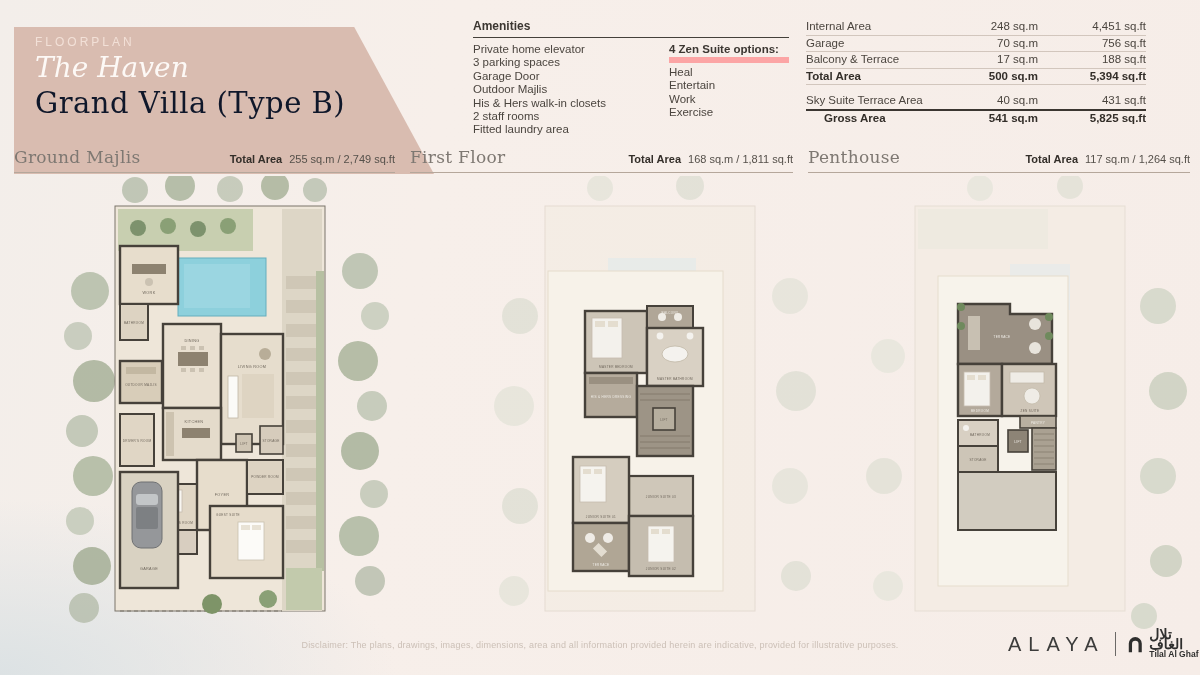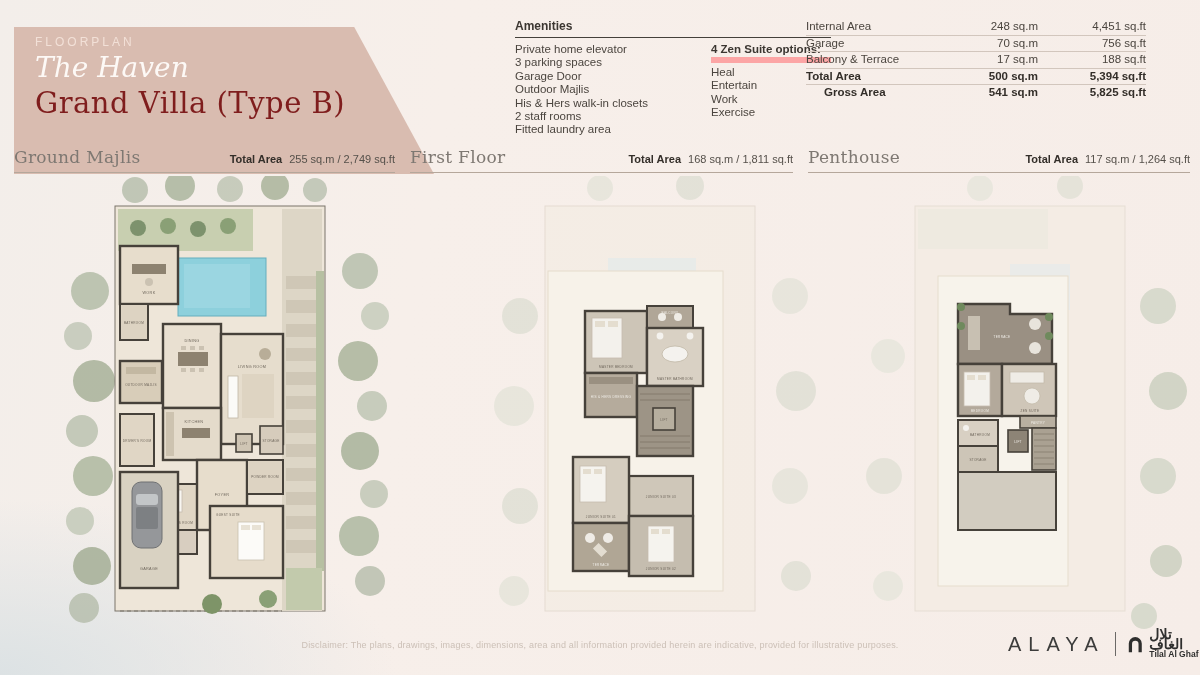--- a/index.html
+++ b/index.html
@@ -9,23 +9,23 @@
     background:
       radial-gradient(ellipse 720px 320px at 0% 100%, #dce2e4 0%, rgba(220,226,228,0) 55%),
       linear-gradient(100deg,#f3eeea 0%, #f7efea 35%, #f6ede8 100%);
   }
   
   .hdr-box{position:absolute;left:14px;top:27px;width:420px;height:147px;
     background:#d9bcb0;clip-path:polygon(0 0,81% 0,100% 100%,0 100%);
     padding:8px 0 0 21px;box-sizing:border-box;}
   .eyebrow{font-size:12px;letter-spacing:3px;color:#f2e0d7;}
   .t1{font-family:"DejaVu Serif",serif;font-style:italic;font-size:28px;line-height:38px;color:#fdf9f6;}
-  .t2{font-family:"DejaVu Serif",serif;font-size:29px;line-height:33px;color:#7f1d1d;letter-spacing:.5px;}
-  
-  .amenities{position:absolute;left:473px;top:19px;width:316px;font-size:11.5px;color:#4b453f;margin-left:42px;}
+  .t2{font-family:"DejaVu Serif",serif;font-size:29px;line-height:33px;color:#0f172a;letter-spacing:.5px;}
+  
+  .amenities{position:absolute;left:473px;top:19px;width:316px;font-size:11.5px;color:#4b453f;}
   .amen-head{font-weight:bold;font-size:12px;color:#3b3631;padding-bottom:4px;border-bottom:1px solid #44403a;margin-bottom:5px;}
   .amen-grid{display:flex;}
   .amen-left{width:196px;}
   .amen-right{flex:1;}
   .amen-item{line-height:13.4px;}
   .zen-head{font-weight:bold;color:#3b3631;border-bottom:6px solid #fca5a5;padding-bottom:2px;margin-bottom:3px;}
   
   .area-table{position:absolute;left:806px;top:19px;width:340px;font-size:11.5px;color:#4b453f;}
   .ar-row{display:grid;grid-template-columns:1fr 82px 108px;align-items:baseline;
     padding:1px 0 2px;border-bottom:1px solid #d2c6bd;line-height:12.5px;}
@@ -107,20 +107,25 @@
   </div>
   <div class="ar-row">
     <span class="c1">Balcony &amp; Terrace</span>
     <span class="c2">17 sq.m</span>
     <span class="c3">188 sq.ft</span>
   </div>
   <div class="ar-row ar-bold">
     <span class="c1">Total Area</span>
     <span class="c2">500 sq.m</span>
     <span class="c3">5,394 sq.ft</span>
+  </div>
+  <div class="ar-row ar-gap ar-strong">
+    <span class="c1">Sky Suite Terrace Area</span>
+    <span class="c2">40 sq.m</span>
+    <span class="c3">431 sq.ft</span>
   </div>
   <div class="ar-row ar-bold ar-last">
     <span class="c1">Gross Area</span>
     <span class="c2">541 sq.m</span>
     <span class="c3">5,825 sq.ft</span>
   </div>
 </div>
 
 <div class="floor" id="floor-ground">
   <div class="floor-head">

